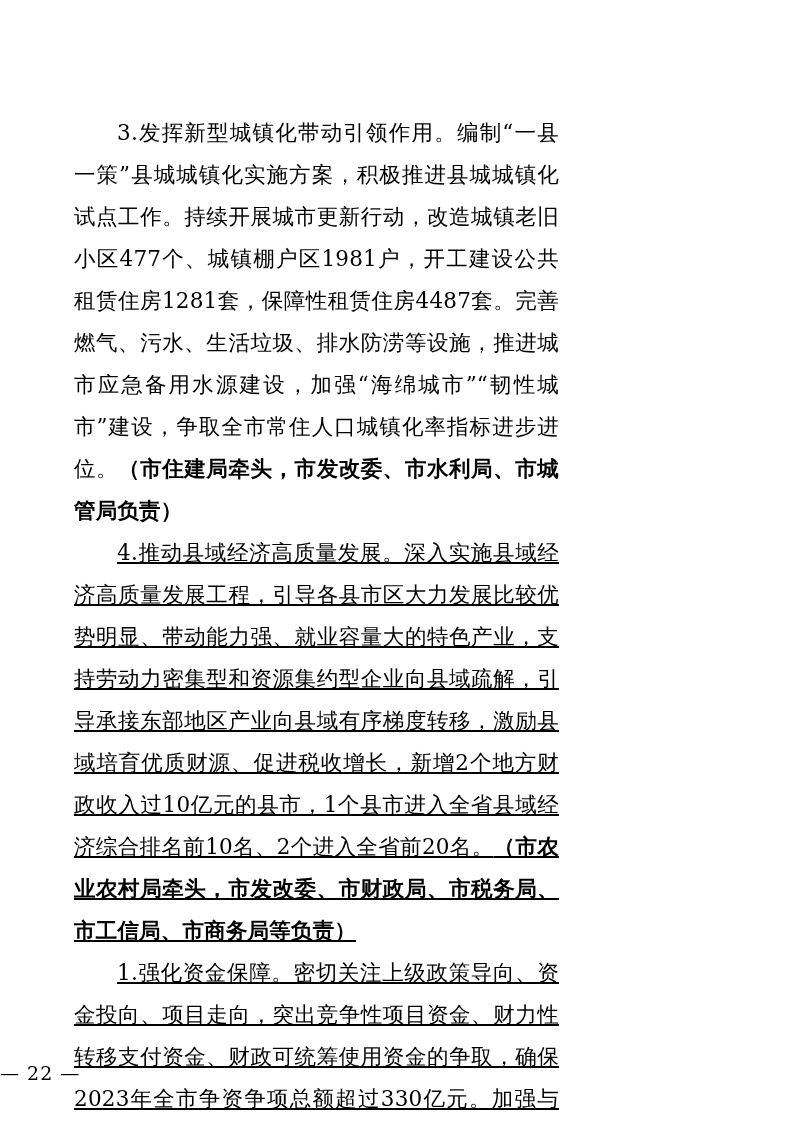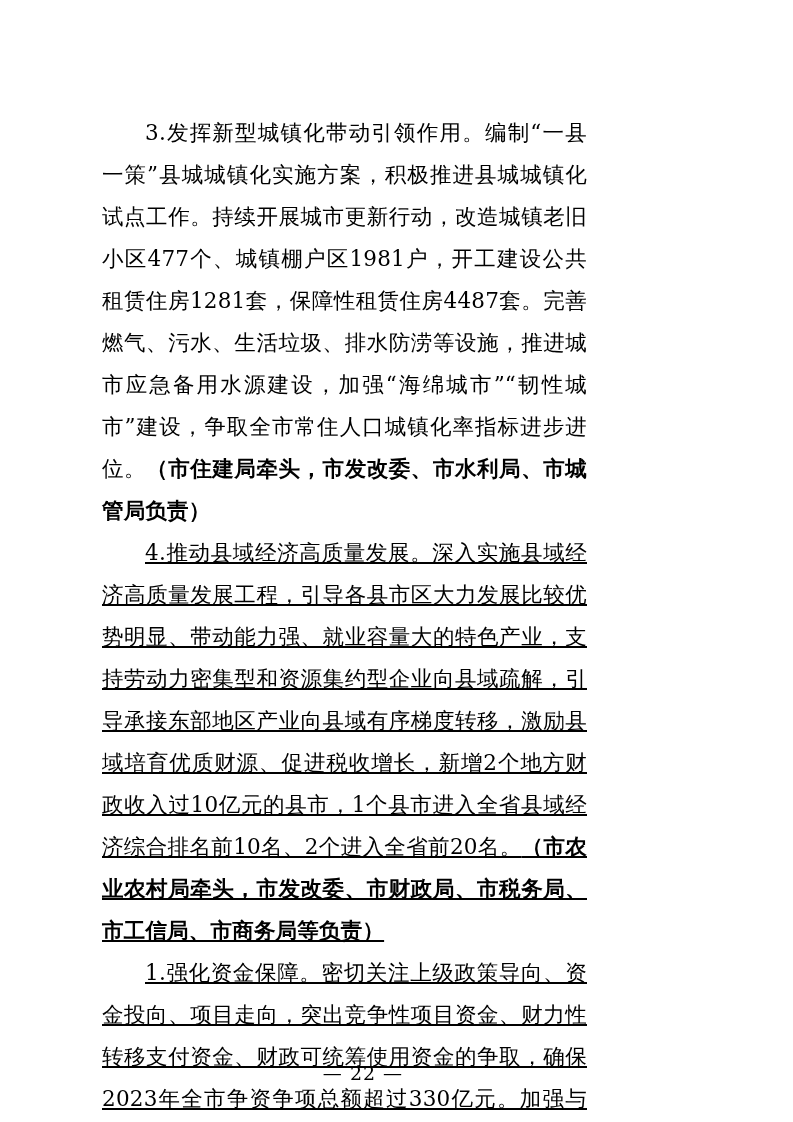--- a/index.html
+++ b/index.html
@@ -16,21 +16,20 @@
     overflow: hidden;
   }
   .page {
     position: absolute;
     top: 0;
     left: 0;
     width: 670px;
     height: 1122px;
     box-sizing: border-box;
     padding: 112px 111px 0 74px;
-    margin-left: 28px;
   }
   .body-text {
     font-size: 21.5px;
     line-height: 42px;
     text-align: justify;
     text-justify: inter-ideograph;
     letter-spacing: 0.2px;
   }
   .para {
     margin: 0 0 0 0;
@@ -45,21 +44,21 @@
     text-decoration: underline;
   }
   .bold {
     font-weight: bold;
   }
   .footer {
     position: absolute;
     left: 0;
     right: 0;
     bottom: 38px;
-    text-align: center;
+    text-align: left;
     font-size: 19px;
     font-family: "DejaVu Serif", "Liberation Serif", serif;
     letter-spacing: 1px;
   }
 </style>
 </head>
 <body>
 
 <div class="page">
   <div class="body-text">

